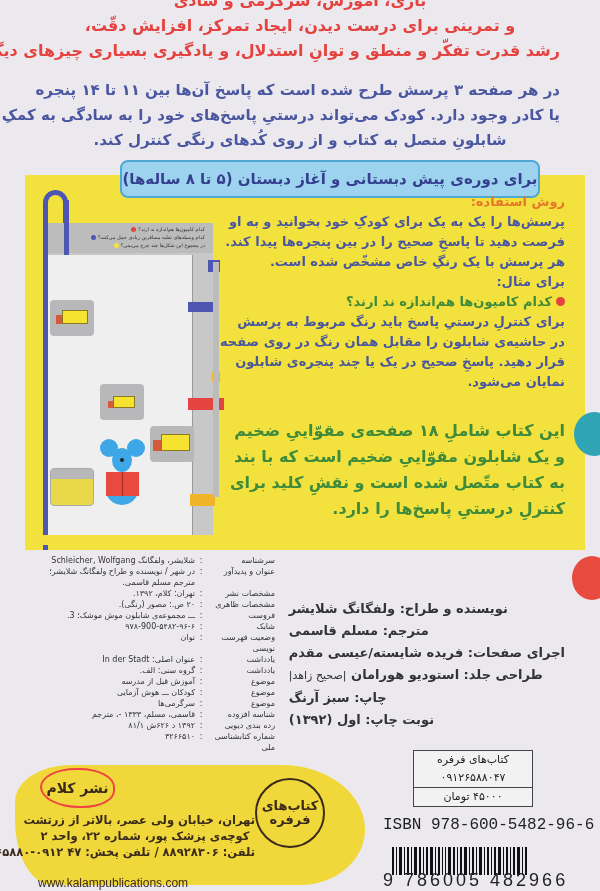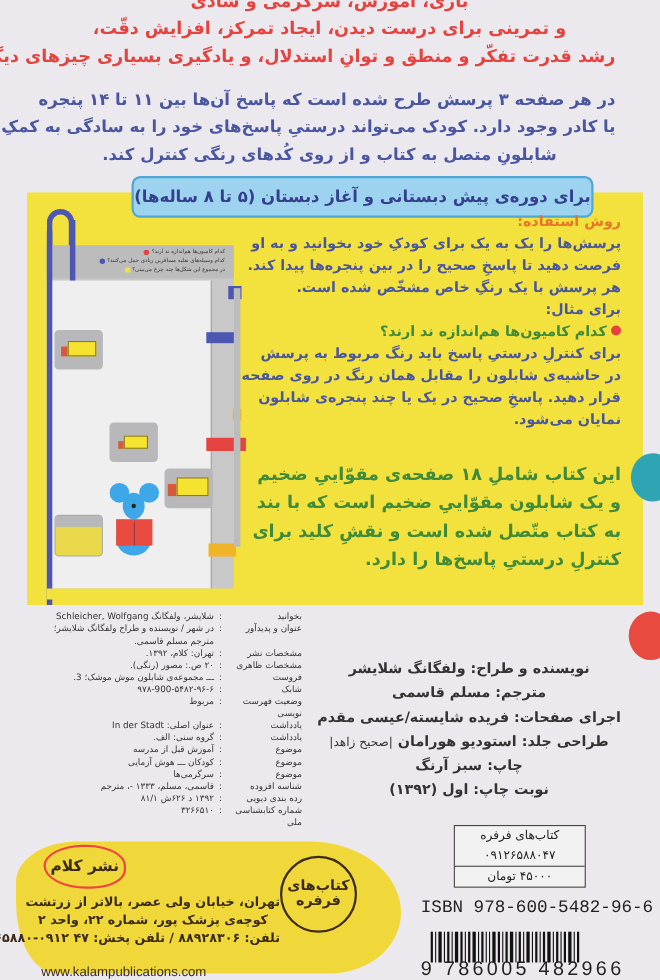--- a/index.html
+++ b/index.html
@@ -56,38 +56,38 @@
   .red-dot { position: absolute; left: 572px; top: 556px; width: 40px; height: 44px; border-radius: 50%; background: #e84a3f; }
 
   
   .catalog { position: absolute; left: 30px; top: 555px; width: 245px; font-size: 8px; color: #333; line-height: 11px; }
   .catalog .row { display: flex; direction: rtl; }
   .catalog .k { width: 68px; flex-shrink: 0; text-align: right; }
   .catalog .sep { width: 12px; text-align: center; flex-shrink: 0; }
   .catalog .v { flex: 1; text-align: right; white-space: nowrap; }
 
   
-  .credits { position: absolute; right: 35px; top: 598px; color: #333; font-weight: bold; font-size: 13px; line-height: 22px; text-align: center; }
+  .credits { position: absolute; right: 35px; top: 598px; color: #333; font-weight: bold; font-size: 13px; line-height: 22px; text-align: left; }
   .credits .line { display: block; white-space: nowrap; }
   .credits .small { font-size: 11px; font-weight: normal; }
 
   .price-box { position: absolute; left: 413px; top: 750px; width: 120px; background: #f2f2f2; border: 1px solid #444; font-size: 11px; color: #222; text-align: center; }
   .price-box .cell { padding: 2px 0; line-height: 14px; }
   .price-box .cell + .cell.border { border-top: 1px solid #444; }
 
   .isbn { position: absolute; left: 383px; top: 816px; font-family: Liberation Mono, monospace; font-size: 16px; color: #222; direction: ltr; white-space: nowrap; }
   .barcode { position: absolute; left: 392px; top: 843px; width: 200px; height: 32px; direction: ltr; display: flex; align-items: flex-end; }
   .barcode span { display: inline-block; background: #111; height: 28px; margin-right: 2px; }
   .barcode-num { position: absolute; left: 383px; top: 870px; font-family: Liberation Sans, sans-serif; font-size: 18px; letter-spacing: 3px; color: #222; direction: ltr; white-space: nowrap; }
 
   
   .pub-blob { position: absolute; left: 15px; top: 765px; width: 350px; height: 120px; background: #f1d83a; border-radius: 60px 90px 70px 40px / 40px 70px 60px 70px; }
   .pub-logo-kalam { position: absolute; left: 40px; top: 768px; width: 75px; height: 40px; border: 2px solid #ef4444; border-radius: 50% 50% 45% 55%; font-size: 14px; color: #3a2a1a; text-align: center; line-height: 36px; font-weight: bold; }
   .pub-logo-ferfere { position: absolute; left: 255px; top: 778px; width: 70px; height: 70px; border: 2px solid #3a2a1a; border-radius: 50%; font-size: 13px; color: #3a2a1a; text-align: center; display: flex; align-items: center; justify-content: center; font-weight: bold; line-height: 14px; }
-  .pub-info { position: absolute; left: 35px; top: 812px; width: 220px; color: #3a2a1a; font-weight: bold; font-size: 11.5px; line-height: 16px; text-align: left; }
+  .pub-info { position: absolute; left: 35px; top: 812px; width: 220px; color: #3a2a1a; font-weight: bold; font-size: 11.5px; line-height: 16px; text-align: center; }
   .pub-info .line { display: block; white-space: nowrap; }
   .pub-url { position: absolute; left: 38px; top: 876px; font-family: "Liberation Sans", sans-serif; font-size: 12px; color: #3a2a1a; direction: ltr; text-align: center; }
 </style>
 </head>
 <body>
 
 <div class="intro">
   <span class="line">بازی، آموزش، سرگرمی و شادی</span>
   <span class="line">و تمرینی برای درست دیدن، ایجاد تمرکز، افزایش دقّت،</span>
   <span class="line">رشد قدرت تفکّر و منطق و توانِ استدلال، و یادگیری بسیاری چیزهای دیگر</span>
@@ -185,21 +185,21 @@
   <span class="line">این کتاب شاملِ ۱۸ صفحه‌ی مقوّاییِ ضخیم</span>
   <span class="line">و یک شابلون مقوّاییِ ضخیم است که با بند</span>
   <span class="line">به کتاب متّصل شده است و نقشِ کلید برای</span>
   <span class="line">کنترلِ درستیِ پاسخ‌ها را دارد.</span>
 </div>
 
 <div class="red-dot"></div>
 
 <div class="catalog">
   <div class="row">
-      <span class="k">بخوانید</span>
+      <span class="k">سرشناسه</span>
       <span class="sep">:</span>
       <span class="v">شلایشر، ولفگانگ Schleicher, Wolfgang</span>
     </div>
   <div class="row">
       <span class="k">عنوان و پدیدآور</span>
       <span class="sep">:</span>
       <span class="v">در شهر / نویسنده و طراح ولفگانگ شلایشر؛</span>
     </div>
   <div class="row">
       <span class="k"></span>
@@ -222,21 +222,21 @@
       <span class="v">ـــ مجموعه‌ی شابلون موش موشک؛ 3.</span>
     </div>
   <div class="row">
       <span class="k">شابک</span>
       <span class="sep">:</span>
       <span class="v">۹۷۸-900-۵۴۸۲-۹۶-۶</span>
     </div>
   <div class="row">
       <span class="k">وضعیت فهرست نویسی</span>
       <span class="sep">:</span>
-      <span class="v">مربوط</span>
+      <span class="v">توان</span>
     </div>
   <div class="row">
       <span class="k">یادداشت</span>
       <span class="sep">:</span>
       <span class="v">عنوان اصلی: In der Stadt</span>
     </div>
   <div class="row">
       <span class="k">یادداشت</span>
       <span class="sep">:</span>
       <span class="v">گروه سنی: الف.</span>

